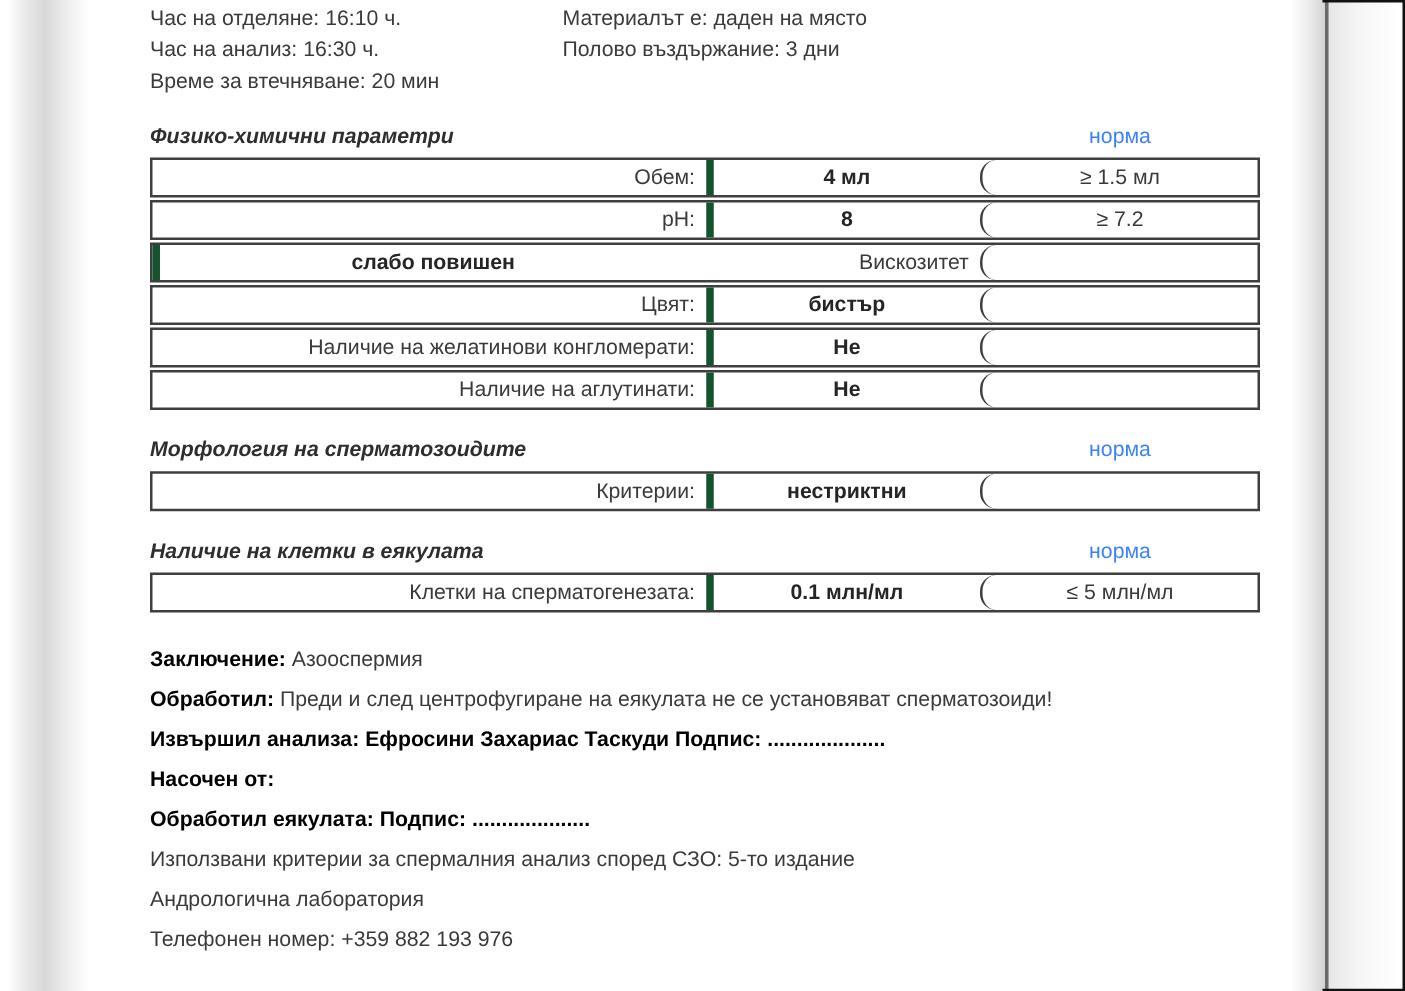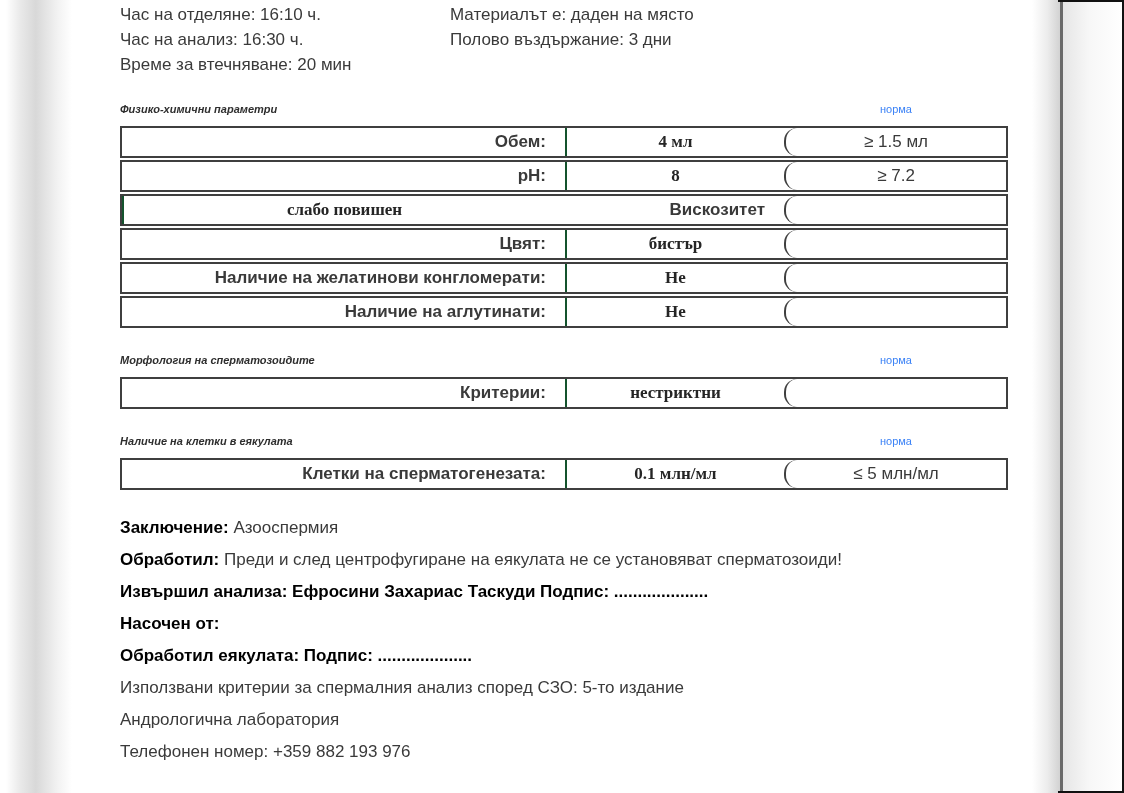--- a/index.html
+++ b/index.html
@@ -33,34 +33,34 @@
   .content { position:absolute; left:120px; top:2px; width:888px; }
 
   
   .info { display:flex; font-size:17px; line-height:25px; margin-bottom:18px; color:#3a3a3a; }
   .info-col.left { width:330px; }
   .info-col.right { flex:1; }
 
   
   .section { margin-top:22px; }
   .section:first-of-type { margin-top:0; }
-  .section-header { display:flex; align-items:center; font-size:11px; line-height:20px; margin-bottom:7px; }
+  .section-header { display:flex; align-items:center; font-size:17px; line-height:20px; margin-bottom:7px; }
   .section-title { font-weight:bold; font-style:italic; color:#2e2e2e; }
   .norm-label { margin-left:auto; width:224px; text-align:center; color:#3b82f6; }
 
   
   .tbl-row {
     display:grid; grid-template-columns:443px 219px 222px;
     border:2px solid #3f3f3f; box-sizing:border-box;
     height:32px; margin-bottom:2px; background:#ffffff;
     font-size:17px;
   }
   .cell { display:flex; align-items:center; overflow:hidden; white-space:nowrap; }
-  .cell.label { justify-content:flex-end; padding-right:19px; color:#3a3a3a;font-weight:bold; }
-  .cell.value { justify-content:center; font-weight:bold; color:#252525; border-left:2px solid #14532d;font-family:Liberation Serif, serif; }
+  .cell.label { justify-content:flex-end; padding-right:9px; color:#3a3a3a; }
+  .cell.value { justify-content:center; font-weight:bold; color:#252525; border-left:6px solid #14532d; }
   .cell.norm  { justify-content:center; color:#3a3a3a; border-left:2px solid #3f3f3f;border-radius:13px; }
 
   
   .footer { margin-top:28px; font-size:17px; color:#3a3a3a; }
   .footer p { margin:0 0 12px 0; line-height:20px; }
   .footer p b { color:#000000; }
 </style>
 </head>
 <body>
 

